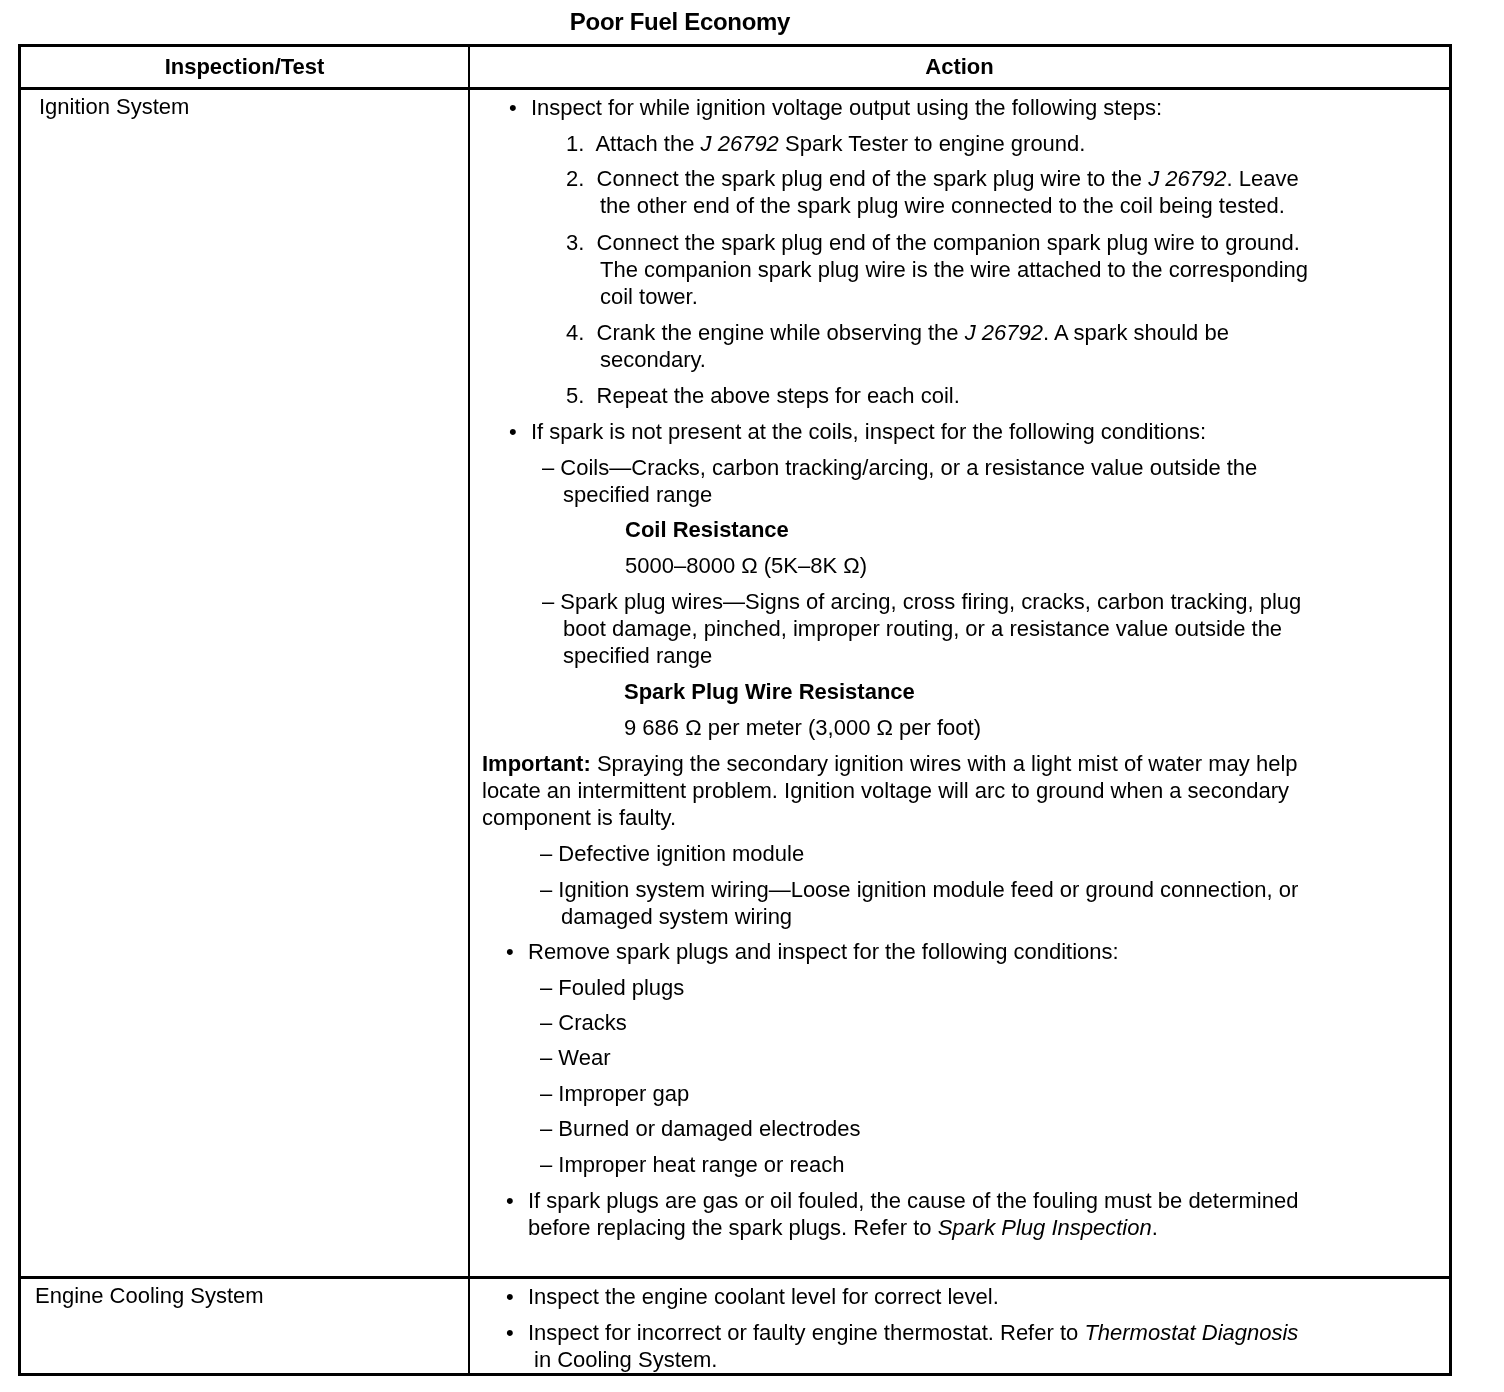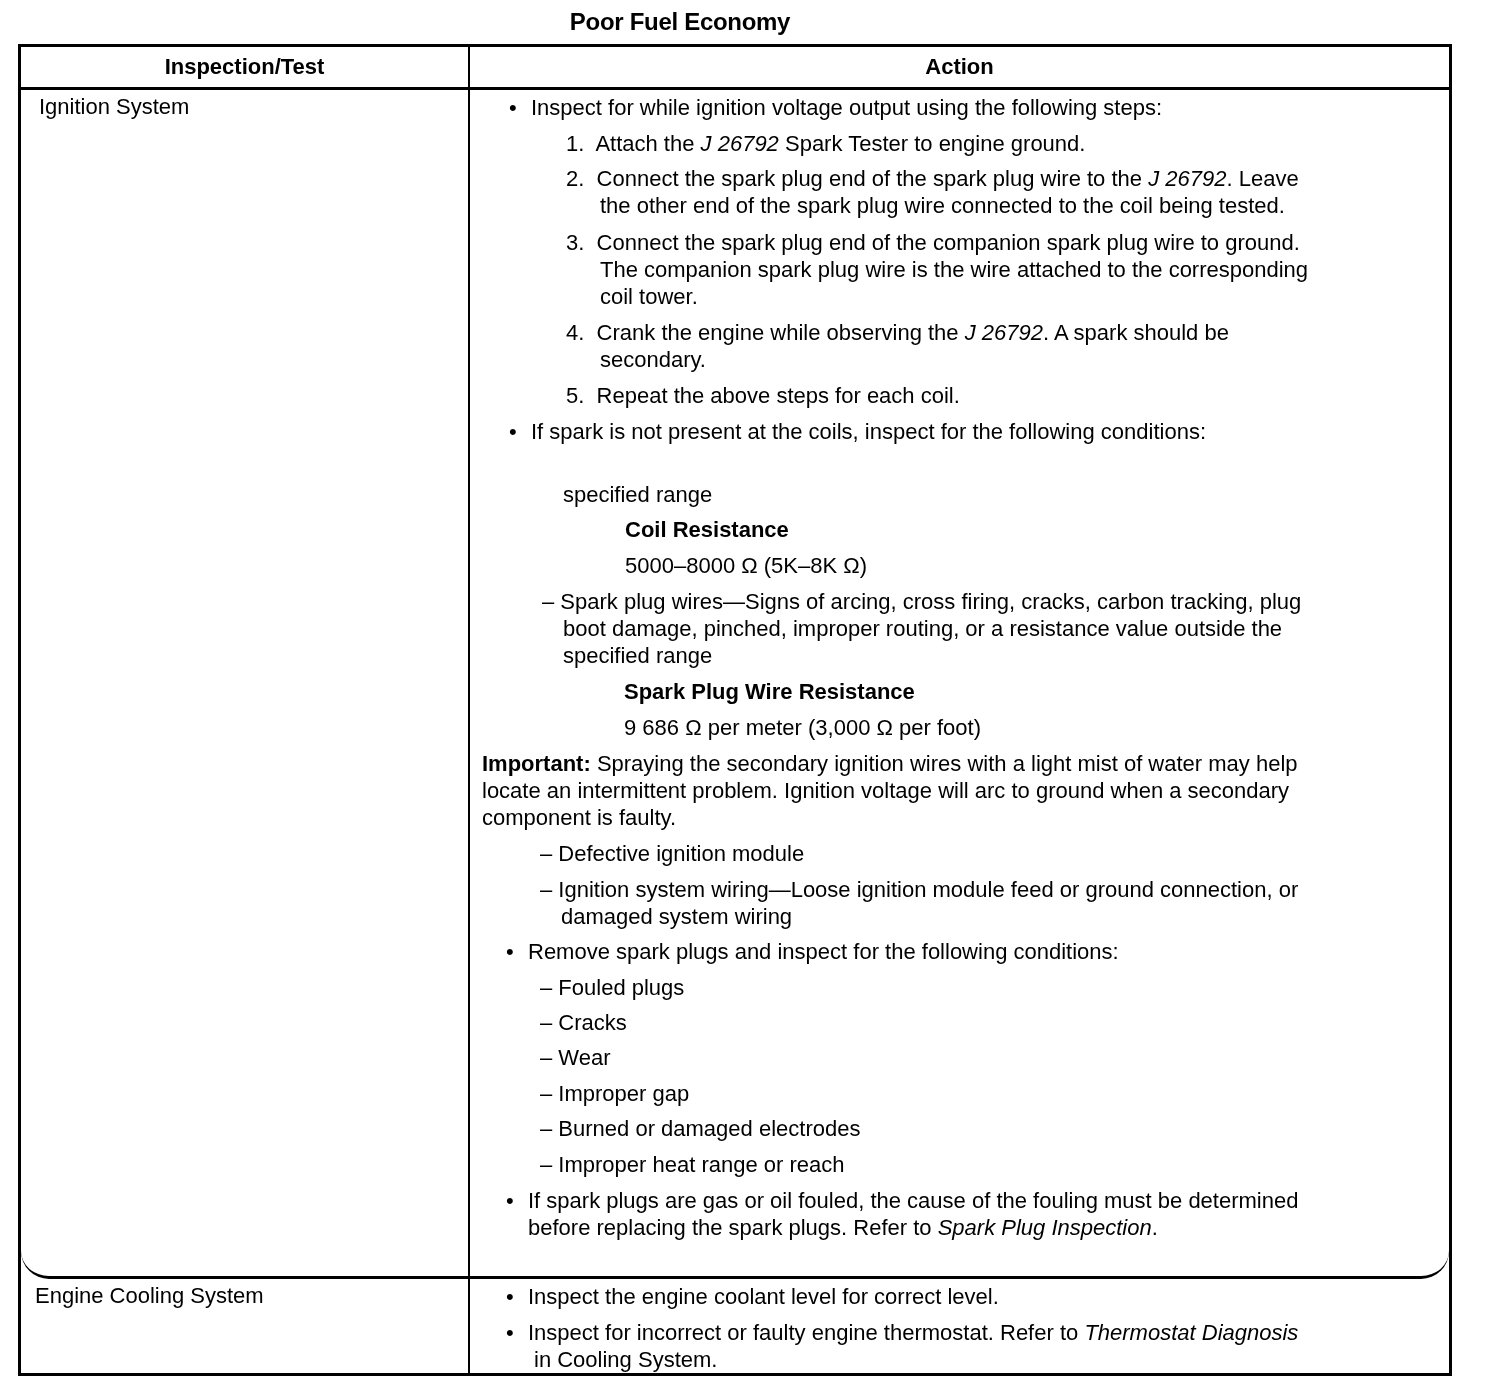--- a/index.html
+++ b/index.html
@@ -3,21 +3,21 @@
 <meta charset="utf-8">
 <style>
   html, body { margin:0; padding:0; background:#ffffff; }
   body { width:1504px; height:1392px; position:relative; color:#000; font-family:"Liberation Sans", sans-serif; overflow:hidden; }
   .title { position:absolute; top:8px; left:0; width:1360px; text-align:center; font-weight:bold; font-size:24px; letter-spacing:-0.3px; }
   .tbl { position:absolute; left:18px; top:44px; width:1434px; border:3px solid #000; box-sizing:border-box; }
   .hdr { display:flex; border-bottom:3px solid #000; height:40px;justify-content:center; }
   .hdr div { font-weight:bold; font-size:22px; display:flex; align-items:center; justify-content:center; }
   .c1 { width:449px; border-right:2px solid #000; box-sizing:border-box; }
   .c2 { flex:1; }
-  .row { display:flex;border-radius:28px; }
+  .row { display:flex; }
   .row1 { height:1186px; border-bottom:3px solid #000; }
   .row2 { height:94px; }
   .rowlabel { font-size:22px; padding:4px 0 0 18px; box-sizing:border-box; }
   .act { position:relative; font-size:22px; line-height:27px; }
   .blk { position:absolute; left:0; }
   .bul::before { content:"\2022"; position:absolute; margin-left:-22px; }
   i { font-style:italic; }
   b { font-weight:bold; }
 </style>
 </head>
@@ -45,20 +45,21 @@
       <div class="blk" style="left:130px;top:166px">The companion spark plug wire is the wire attached to the corresponding</div>
       <div class="blk" style="left:130px;top:193px">coil tower.</div>
 
       <div class="blk" style="left:96px;top:229px"><span>4.</span>&nbsp; <span>Crank the engine while observing the </span><i>J 26792</i><span>. A spark should be</span></div>
       <div class="blk" style="left:130px;top:256px">secondary.</div>
 
       <div class="blk" style="left:96px;top:292px"><span>5.</span>&nbsp; <span>Repeat the above steps for each coil.</span></div>
 
       <div class="blk bul" style="left:61px;top:328px">If spark is not present at the coils, inspect for the following conditions:</div>
 
+      <div class="blk" style="left:72px;top:364px">– Coils—Cracks, carbon tracking/arcing, or a resistance value outside the</div>
       <div class="blk" style="left:93px;top:391px">specified range</div>
       <b class="blk" style="left:155px;top:426px">Coil Resistance</b>
       <div class="blk" style="left:155px;top:462px">5000–8000 Ω (5K–8K Ω)</div>
 
       <div class="blk" style="left:72px;top:498px">– Spark plug wires—Signs of arcing, cross firing, cracks, carbon tracking, plug</div>
       <div class="blk" style="left:93px;top:525px">boot damage, pinched, improper routing, or a resistance value outside the</div>
       <div class="blk" style="left:93px;top:552px">specified range</div>
       <b class="blk" style="left:154px;top:588px">Spark Plug Wire Resistance</b>
       <div class="blk" style="left:154px;top:624px">9 686 Ω per meter (3,000 Ω per foot)</div>
 

